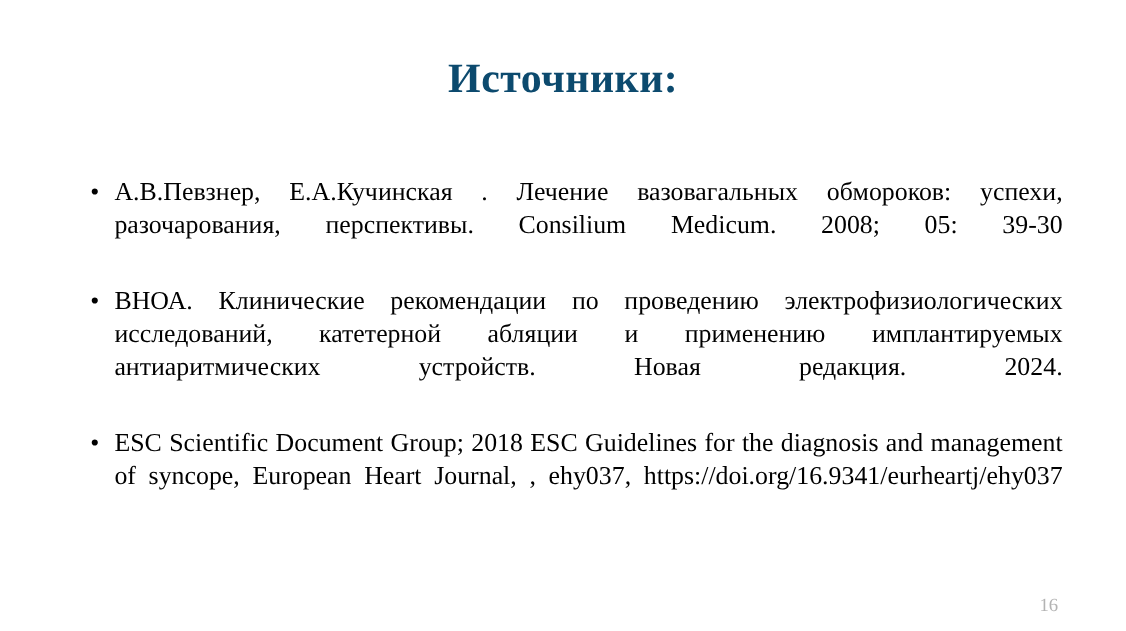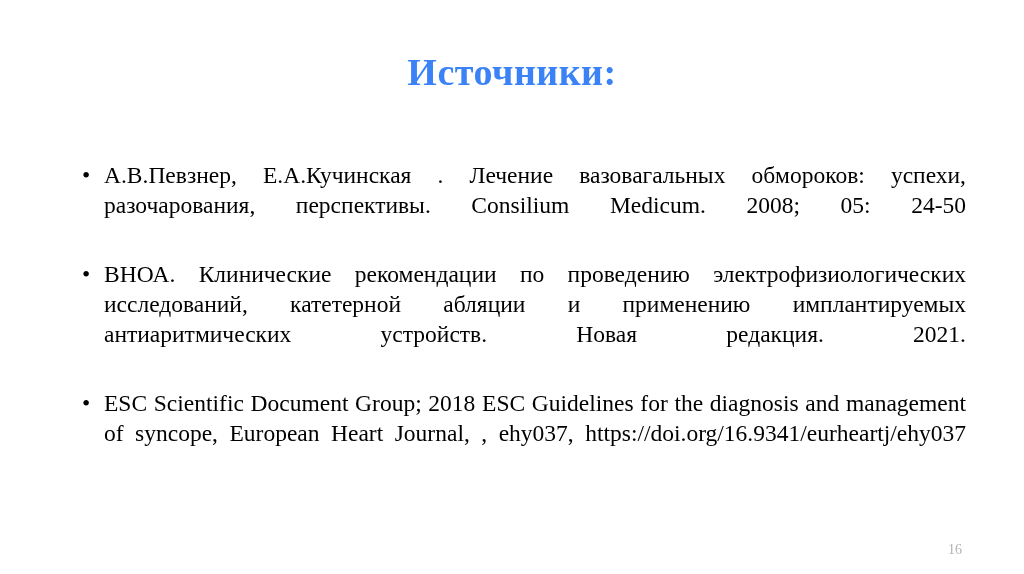--- a/index.html
+++ b/index.html
@@ -21,21 +21,21 @@
     inset: 0;
     background: #ffffff;
   }
 
   .slide-title {
     position: absolute;
     left: 0;
     right: 0;
     top: 50px;
     text-align: center;
-    color: #3b82f6;
+    color: #0c4a6e;
     font-weight: bold;
     font-size: 38px;
     line-height: 44px;
     letter-spacing: 0.5px;
     font-family: "Liberation Serif", "DejaVu Serif", serif;
   }
 
   .body-block {
     position: absolute;
     left: 78px;
@@ -78,43 +78,43 @@
   .bullet-text::after {
     content: "";
     display: inline-block;
     width: 100%;
   }
 
   .page-number {
     position: absolute;
     right: 62px;
     bottom: 16px;
-    font-size: 14px;
+    font-size: 17px;
     line-height: 16px;
     color: #b3b3b3;
     font-family: "Liberation Serif", "DejaVu Serif", serif;
   }
 </style>
 </head>
 <body>
 
 <div class="slide">
 
   <div class="slide-title">Источники:</div>
 
   <div class="body-block">
 
     <div class="bullet-item">
       <span class="bullet-marker">•</span>
-      <span class="bullet-text">А.В.Певзнер, Е.А.Кучинская . Лечение вазовагальных обмороков: успехи, разочарования, перспективы. Consilium Medicum. 2008; 05: 24-50</span>
+      <span class="bullet-text">А.В.Певзнер, Е.А.Кучинская . Лечение вазовагальных обмороков: успехи, разочарования, перспективы. Consilium Medicum. 2008; 05: 39-30</span>
     </div>
 
     <div class="bullet-item">
       <span class="bullet-marker">•</span>
-      <span class="bullet-text">ВНОА. Клинические рекомендации по проведению электрофизиологических исследований, катетерной абляции и применению имплантируемых антиаритмических устройств. Новая редакция. 2021.</span>
+      <span class="bullet-text">ВНОА. Клинические рекомендации по проведению электрофизиологических исследований, катетерной абляции и применению имплантируемых антиаритмических устройств. Новая редакция. 2024.</span>
     </div>
 
     <div class="bullet-item">
       <span class="bullet-marker">•</span>
       <span class="bullet-text">ESC Scientific Document Group; 2018 ESC Guidelines for the diagnosis and management of syncope, European Heart Journal, , ehy037,  https://doi.org/16.9341/eurheartj/ehy037</span>
     </div>
 
   </div>
 
   <div class="page-number">16</div>

